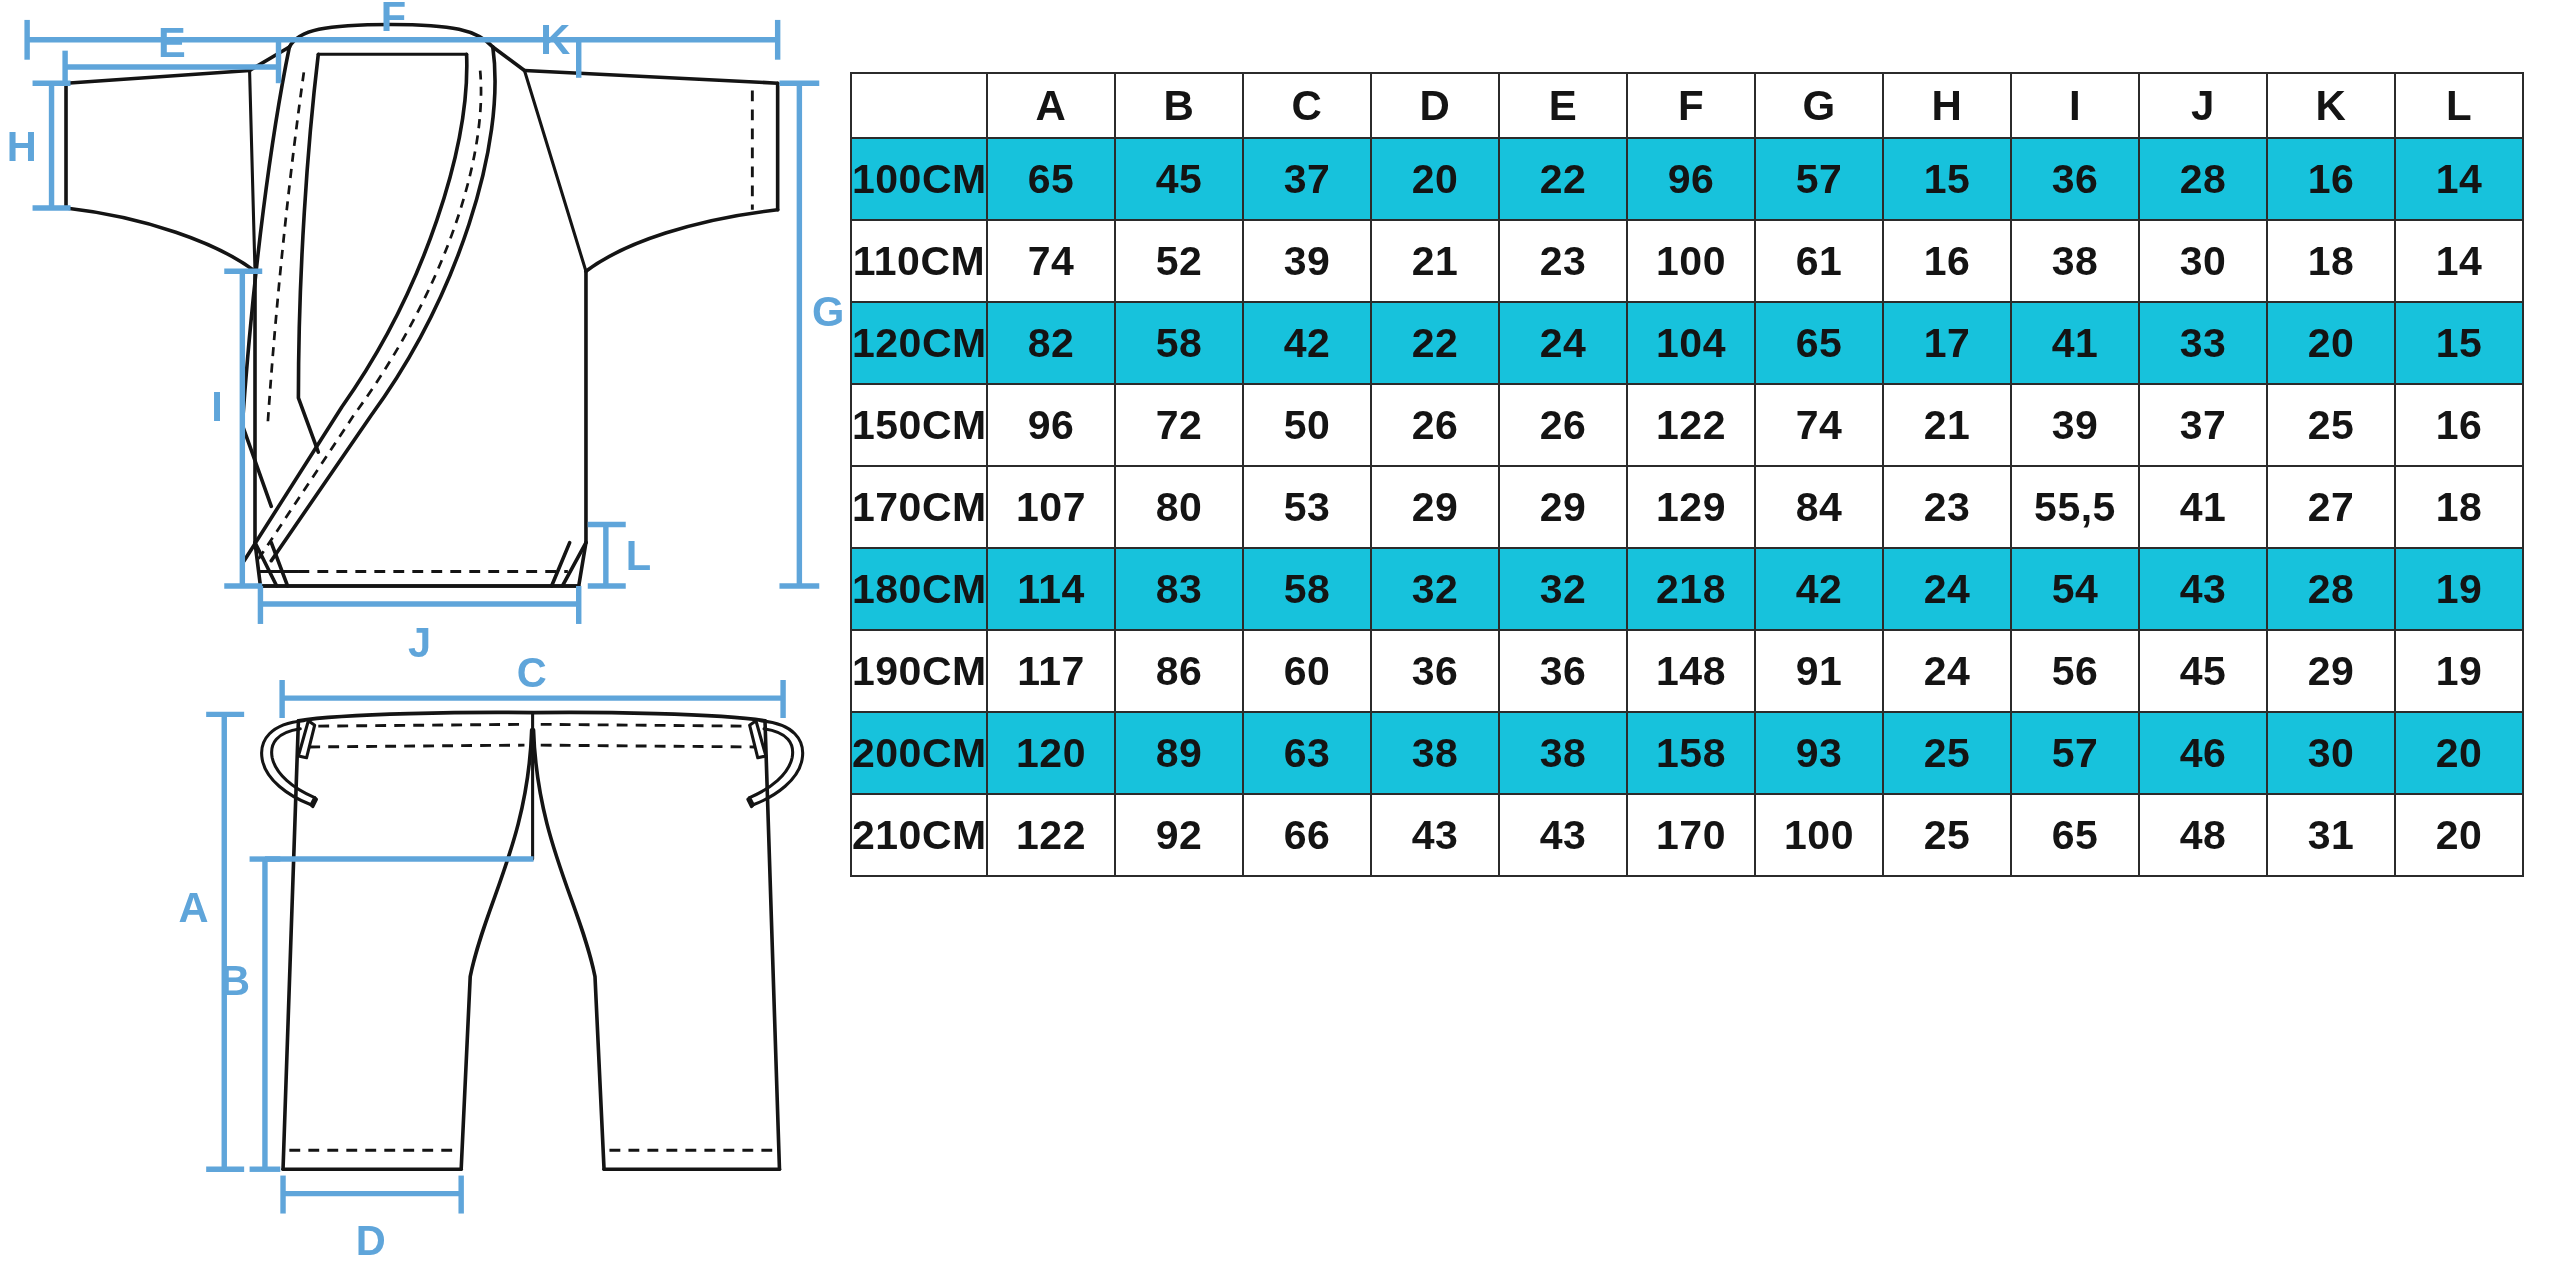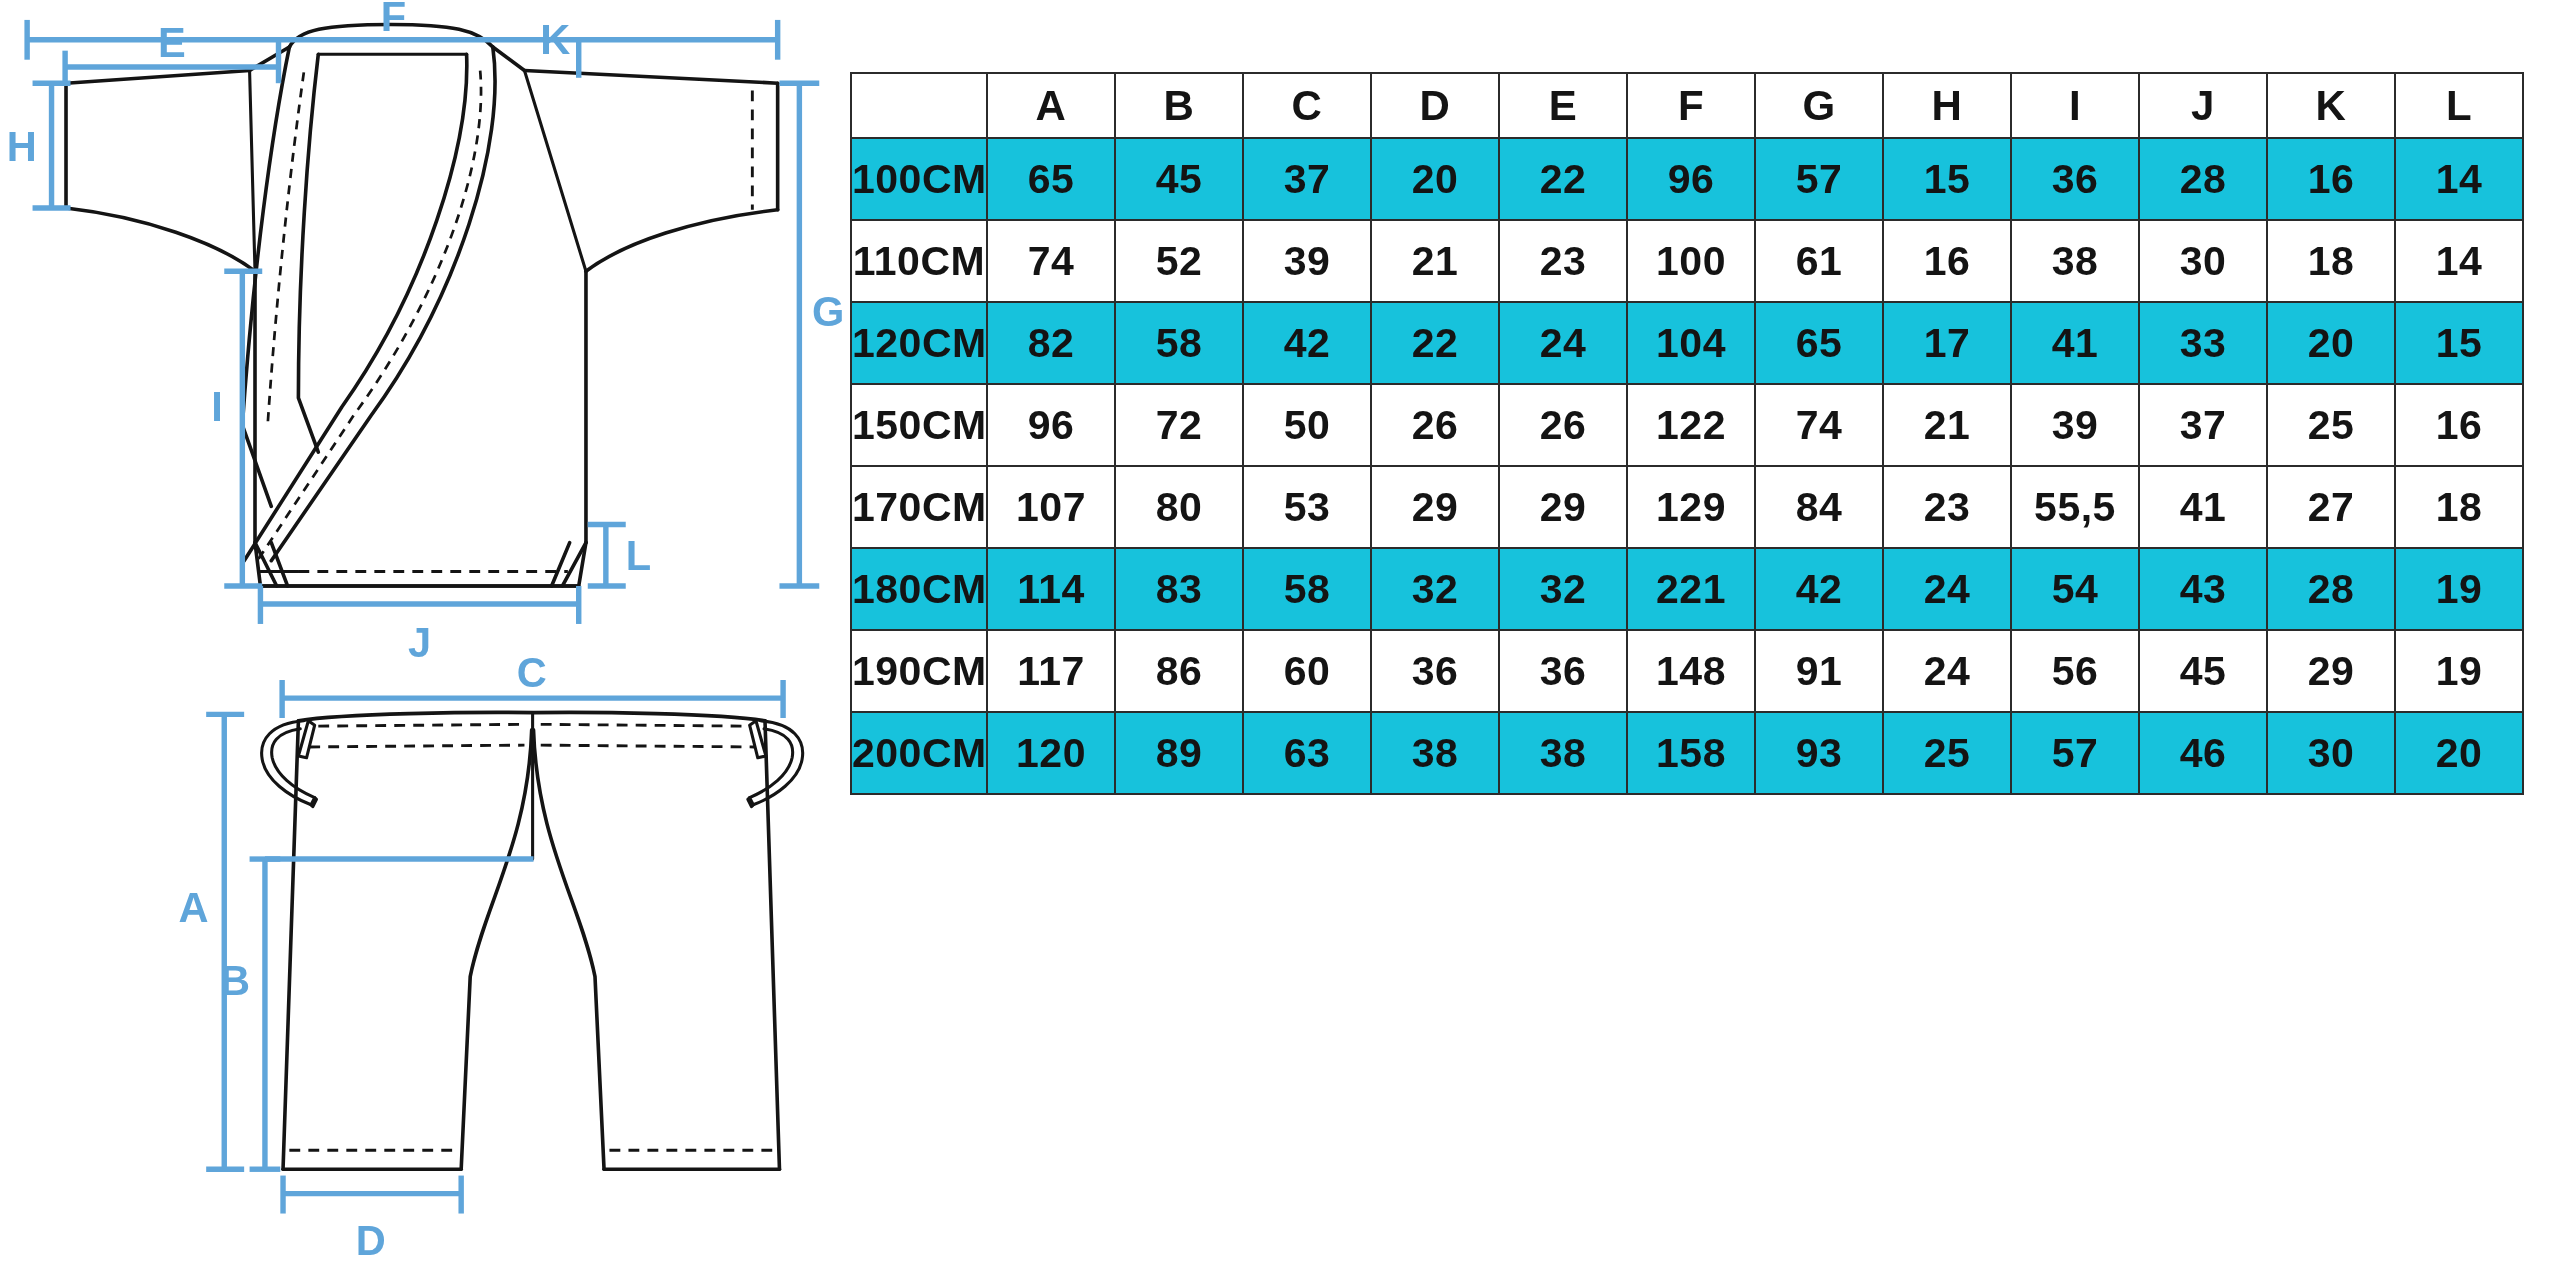--- a/index.html
+++ b/index.html
@@ -347,21 +347,21 @@
             <td>27</td>
             <td>18</td>
           </tr>
           <tr class="alt">
             <th class="size-label">180CM</th>
             <td>114</td>
             <td>83</td>
             <td>58</td>
             <td>32</td>
             <td>32</td>
-            <td>221</td>
+            <td>218</td>
             <td>42</td>
             <td>24</td>
             <td>54</td>
             <td>43</td>
             <td>28</td>
             <td>19</td>
           </tr>
           <tr>
             <th class="size-label">190CM</th>
             <td>117</td>
@@ -385,18 +385,33 @@
             <td>38</td>
             <td>38</td>
             <td>158</td>
             <td>93</td>
             <td>25</td>
             <td>57</td>
             <td>46</td>
             <td>30</td>
             <td>20</td>
           </tr>
+          <tr>
+            <th class="size-label">210CM</th>
+            <td>122</td>
+            <td>92</td>
+            <td>66</td>
+            <td>43</td>
+            <td>43</td>
+            <td>170</td>
+            <td>100</td>
+            <td>25</td>
+            <td>65</td>
+            <td>48</td>
+            <td>31</td>
+            <td>20</td>
+          </tr>
         </tbody>
     </table>
   </div>
 
 </div>
 
 
 </body></html>

